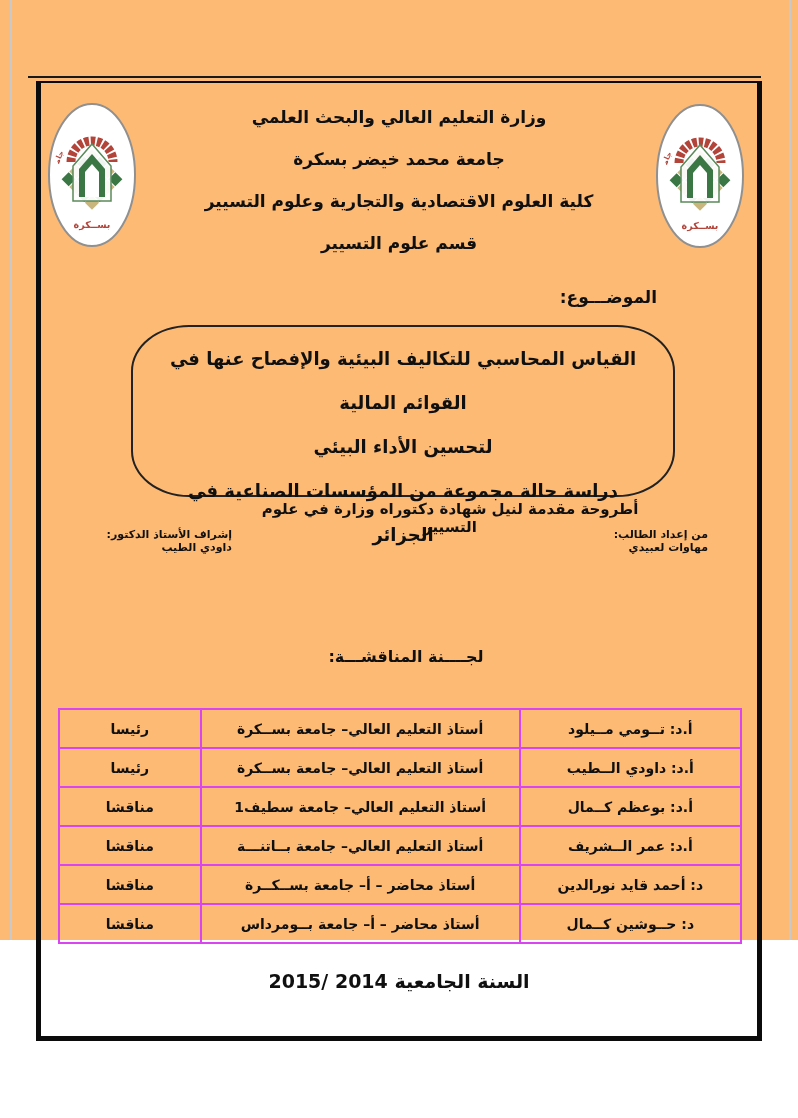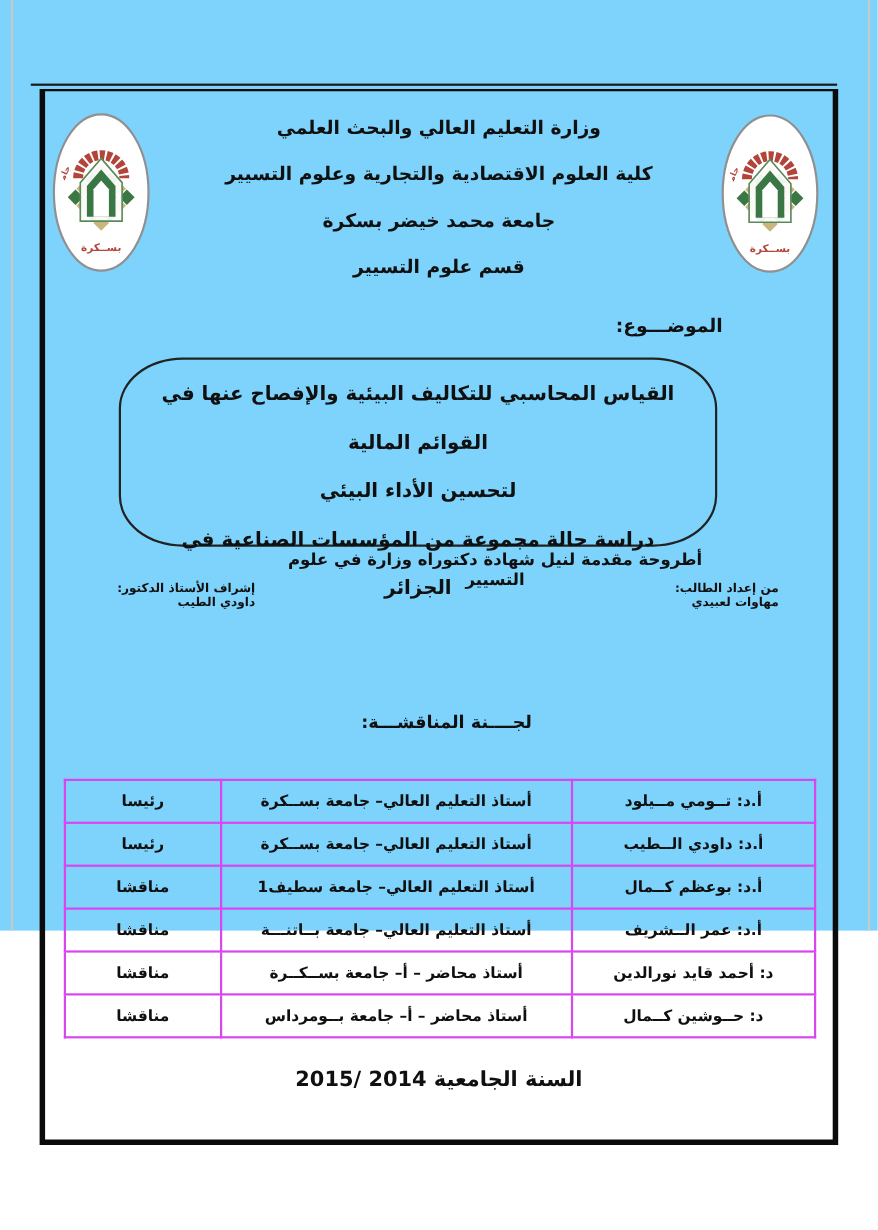--- a/index.html
+++ b/index.html
@@ -1,39 +1,39 @@
 <!DOCTYPE html>
 <html lang="ar" dir="rtl"><head>
 <meta charset="utf-8">
 <style>
   * { margin:0; padding:0; box-sizing:border-box; }
   html,body { width:798px; height:1118px; background:#fff; overflow:hidden;
               font-family:"DejaVu Sans", sans-serif; color:#101010; }
-  .page { position:relative; width:798px; height:846px; background:#7dd3fc; direction:rtl;text-decoration:underline; }
+  .page { position:relative; width:798px; height:940px; background:#fdba74; direction:rtl;text-decoration:underline; }
 
   .page-edge { position:absolute; top:0; bottom:0; width:2px; background:#c9c9c9; }
   .page-edge.left  { left:10px; }
   .page-edge.right { left:789px; }
 
   .frame { position:absolute; left:36px; top:81px; width:726px; height:960px;
            border:5px solid #0b0b0b; border-top-width:2px; }
   .frame::before { content:""; position:absolute; left:-13px; right:-4px; top:-7px;
                    border-top:2px solid #1a1a1a; }
 
   .logo { position:absolute; width:92px; height:150px; }
   .logo.left  { left:46px;  top:100px; }
   .logo.right { left:654px; top:101px; }
 
   .header { position:absolute; left:150px; right:150px; top:96px; text-align:center;
             font-size:17px; font-weight:bold; line-height:42px; }
 
   .subject-label { position:absolute; right:141px; top:287px;
                    font-size:17px; font-weight:bold; }
 
-  .title-box { position:absolute; left:108px; top:325px; width:544px; height:172px;
+  .title-box { position:absolute; left:131px; top:325px; width:544px; height:172px;
                border:2px solid #222; border-radius:58px / 46px;
                text-align:center; padding:10px 22px 0 22px;
                font-size:18px; font-weight:bold; line-height:44px; }
 
   .thesis-note { position:absolute; left:260px; top:500px; width:380px;
                  text-align:center; font-size:15px; font-weight:bold; }
 
   .person-block { position:absolute; top:528px; font-size:11px; font-weight:bold;
                   text-align:right; }
   .person-block .pb-label { display:block; }
@@ -106,22 +106,22 @@
 
   <svg class="logo left" viewBox="0 0 92 150">
     <use href="#uni-logo"></use>
   </svg>
   <svg class="logo right" viewBox="0 0 92 150">
     <use href="#uni-logo"></use>
   </svg>
 
   <div class="header">
     <div>وزارة التعليم العالي والبحث العلمي</div>
+    <div>جامعة محمد خيضر بسكرة</div>
     <div>كلية العلوم الاقتصادية والتجارية وعلوم التسيير</div>
-    <div>جامعة محمد خيضر بسكرة</div>
     <div>قسم علوم التسيير</div>
   </div>
 
   <div class="subject-label">الموضـــوع:</div>
 
   <div class="title-box">
     <div>القياس المحاسبي للتكاليف البيئية والإفصاح عنها في القوائم المالية</div>
     <div>لتحسين الأداء البيئي</div>
     <div>دراسة حالة مجموعة من المؤسسات الصناعية في الجزائر</div>
   </div>

